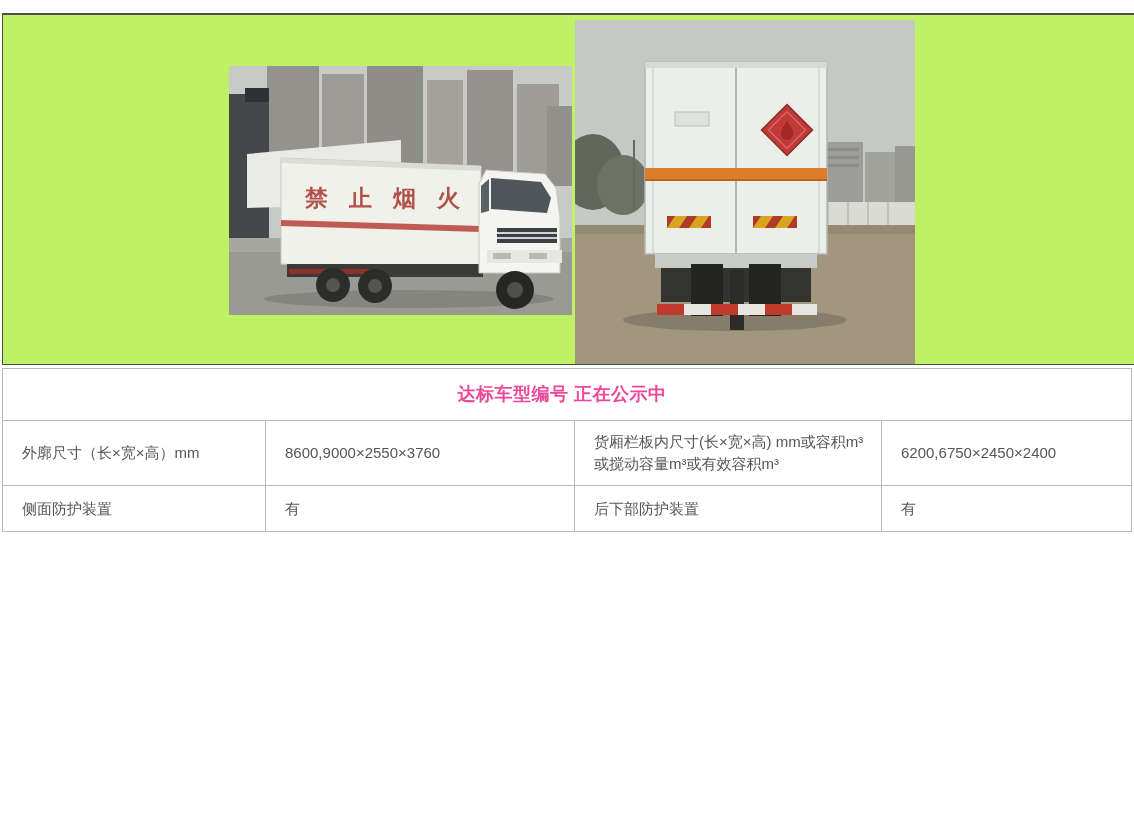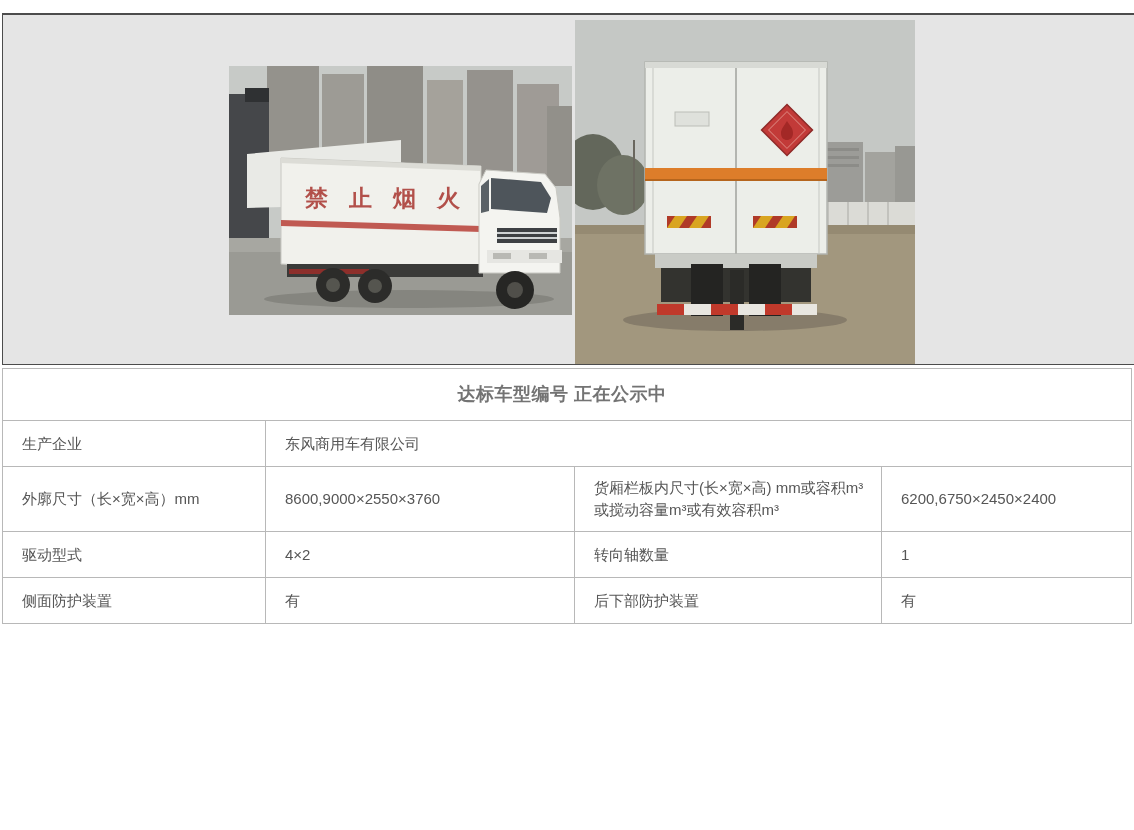--- a/index.html
+++ b/index.html
@@ -4,39 +4,39 @@
 <style>
   html,body{margin:0;padding:0;overflow:hidden;}
   body{
     width:1134px;height:830px;position:relative;background:#ffffff;
     font-family:"Liberation Sans","DejaVu Sans",sans-serif;
   }
   
   .photo-box{
     position:absolute;left:2px;top:13px;width:1132px;height:352px;
     border-top:2px solid #4c4c4c;border-left:1px solid #4c4c4c;border-bottom:1px solid #4c4c4c;
-    background:#e5e5e5;box-sizing:border-box;
+    background:#bef264;box-sizing:border-box;
   }
   .photo{position:absolute;display:block;}
   .photo svg{display:block;}
   #photo-left{left:226px;top:51px;width:343px;height:249px;}
   #photo-right{left:572px;top:5px;width:340px;height:344px;}
   
   .spec-wrap{position:absolute;left:2px;top:368px;width:1130px;}
   table.spec{
     width:100%;border-collapse:collapse;table-layout:fixed;
     font-size:15px;color:#565656;
   }
   table.spec td{
     border:1px solid #b8b8b8;vertical-align:middle;
     padding:2px 10px 2px 19px;height:41px;line-height:1.45;
     overflow:hidden;background:#ffffff;
   }
   tr.title-row td{
-    height:47px;text-align:center;font-weight:700;font-size:18px;color:#737373;
+    height:47px;text-align:center;font-weight:700;font-size:18px;color:#ec4899;
     padding-left:0;letter-spacing:0.5px;
   }
   tr.tall td{height:60px;}
 </style>
 </head>
 <body>
 
 <div class="photo-box">
 
   <div class="photo" id="photo-left">
@@ -160,35 +160,25 @@
     <colgroup>
         <col style="width:263px">
         <col style="width:309px">
         <col style="width:307px">
         <col>
       </colgroup>
     <tbody>
       <tr class="title-row">
         <td colspan="4">达标车型编号 正在公示中</td>
       </tr>
-      <tr>
-        <td>生产企业</td>
-        <td colspan="3">东风商用车有限公司</td>
-      </tr>
       <tr class="tall">
         <td>外廓尺寸（长×宽×高）mm</td>
         <td>8600,9000×2550×3760</td>
         <td>货厢栏板内尺寸(长×宽×高) mm或容积m³或搅动容量m³或有效容积m³</td>
         <td>6200,6750×2450×2400</td>
-      </tr>
-      <tr>
-        <td>驱动型式</td>
-        <td>4×2</td>
-        <td>转向轴数量</td>
-        <td>1</td>
       </tr>
       <tr>
         <td>侧面防护装置</td>
         <td>有</td>
         <td>后下部防护装置</td>
         <td>有</td>
       </tr>
 
     </tbody>
   </table>

